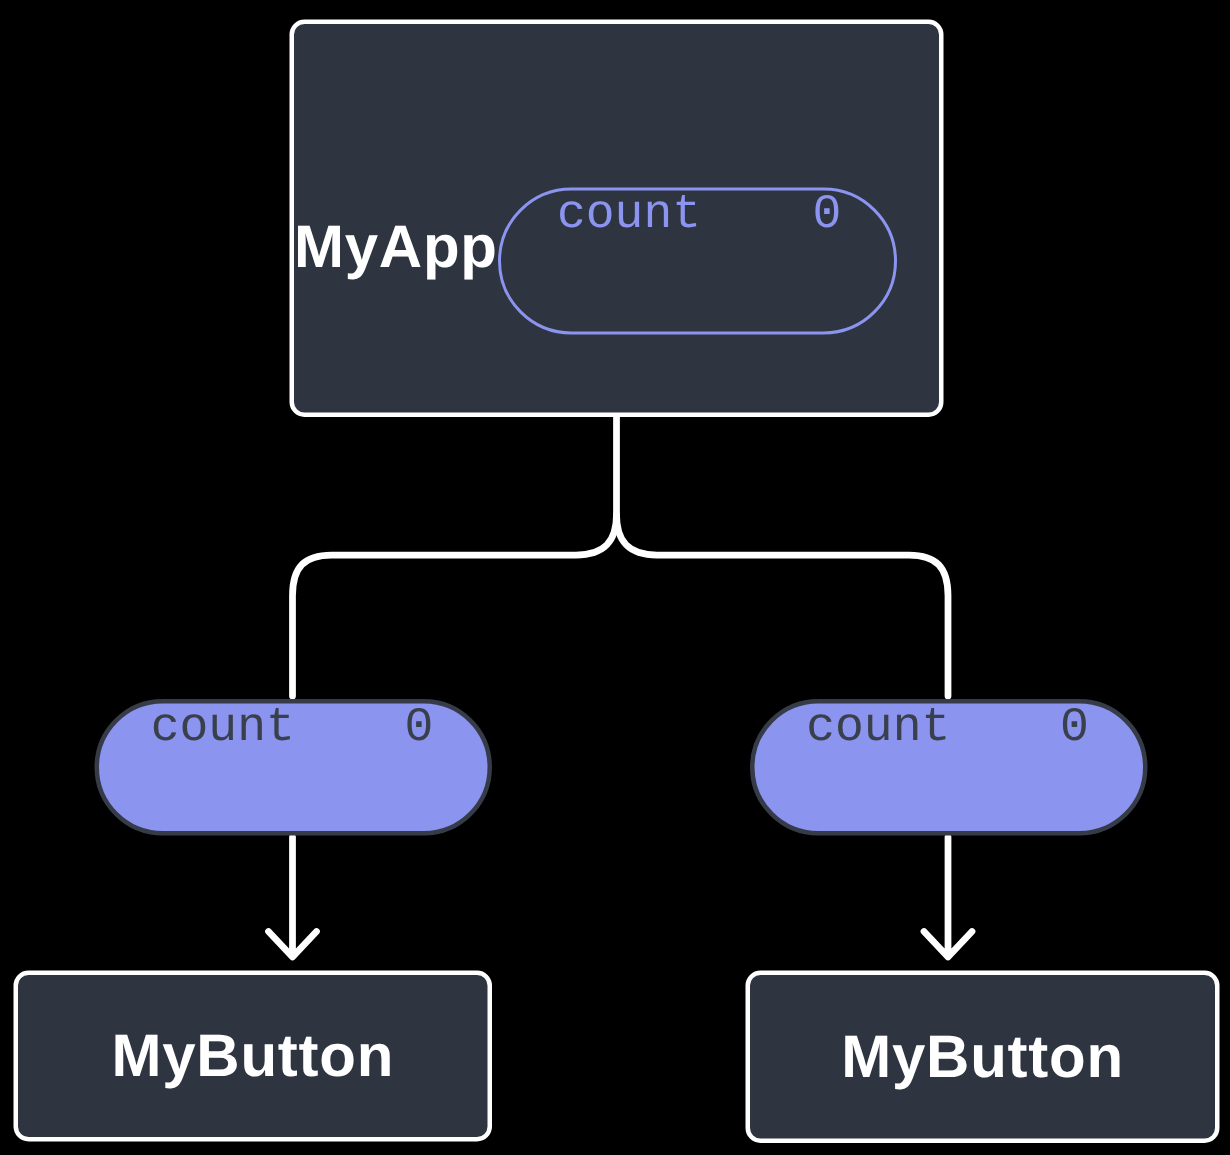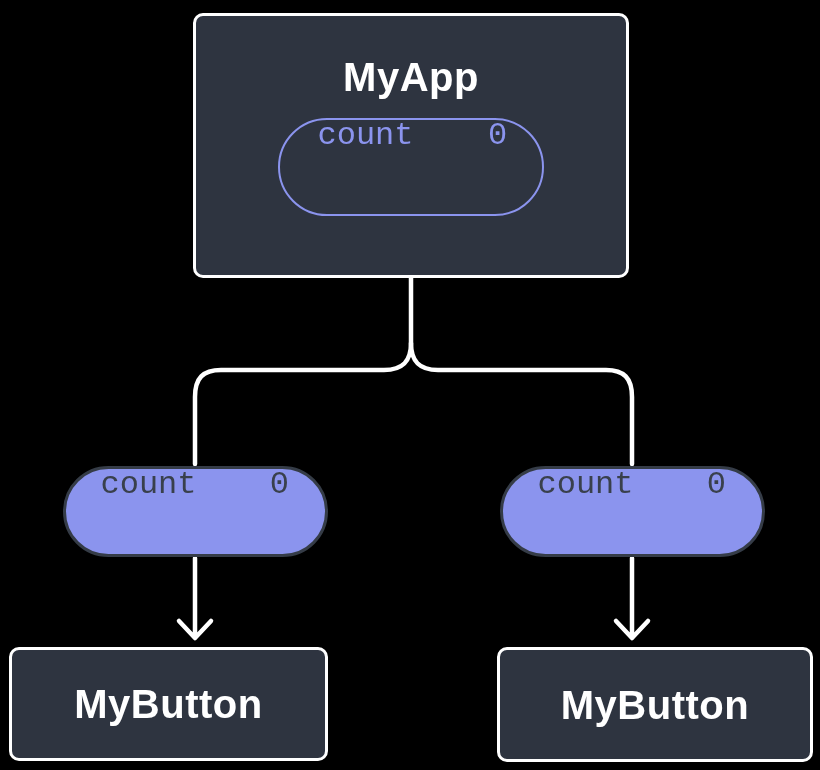--- a/index.html
+++ b/index.html
@@ -29,21 +29,20 @@
     stroke-linejoin: round;
   }
   .component-box {
     position: absolute;
     z-index: 2;
     box-sizing: border-box;
     background: var(--box-fill, #2E3440);
     border: 3px solid var(--box-border, #fff);
     border-radius: 10px;
     display: flex;
-    flex-direction: column;
     align-items: center;
   }
   .box-root    { left: 193px; top: 13px;  width: 436px; height: 265px; padding-top: 38px; }
   .box-child-a { left: 9px;   top: 647px; width: 319px; height: 114px; justify-content: center; }
   .box-child-b { left: 497px; top: 647px; width: 316px; height: 115px; justify-content: center; }
   .component-title {
     color: var(--box-text, #fff);
     font-size: 40px;
     font-weight: 700;
     line-height: 1.15;

